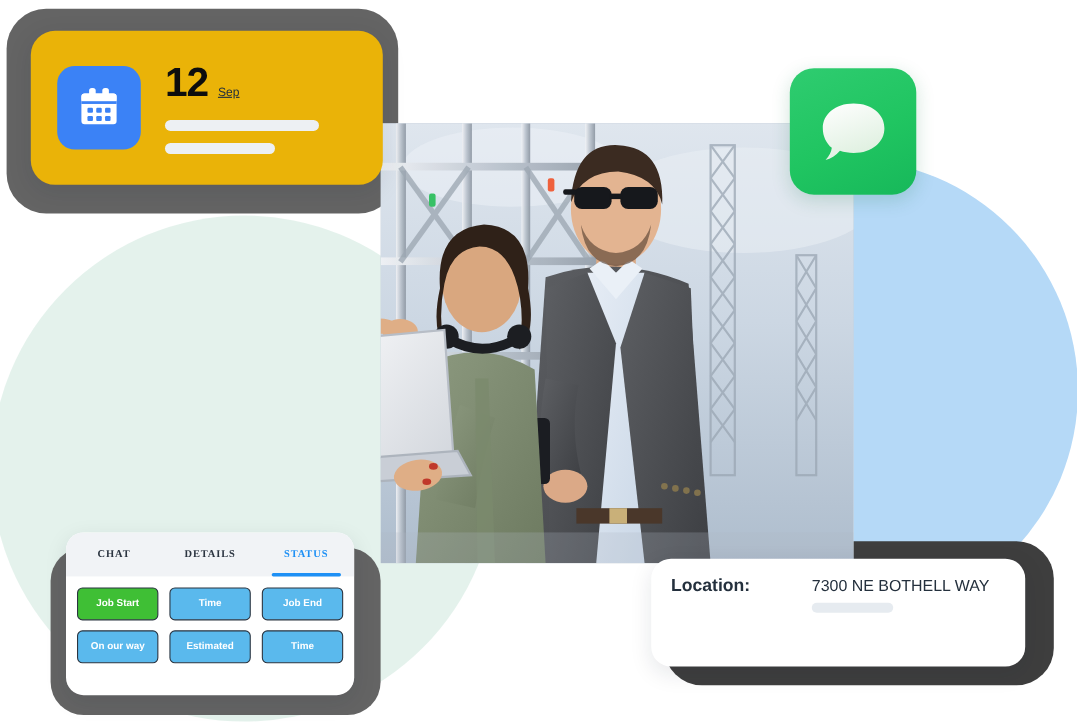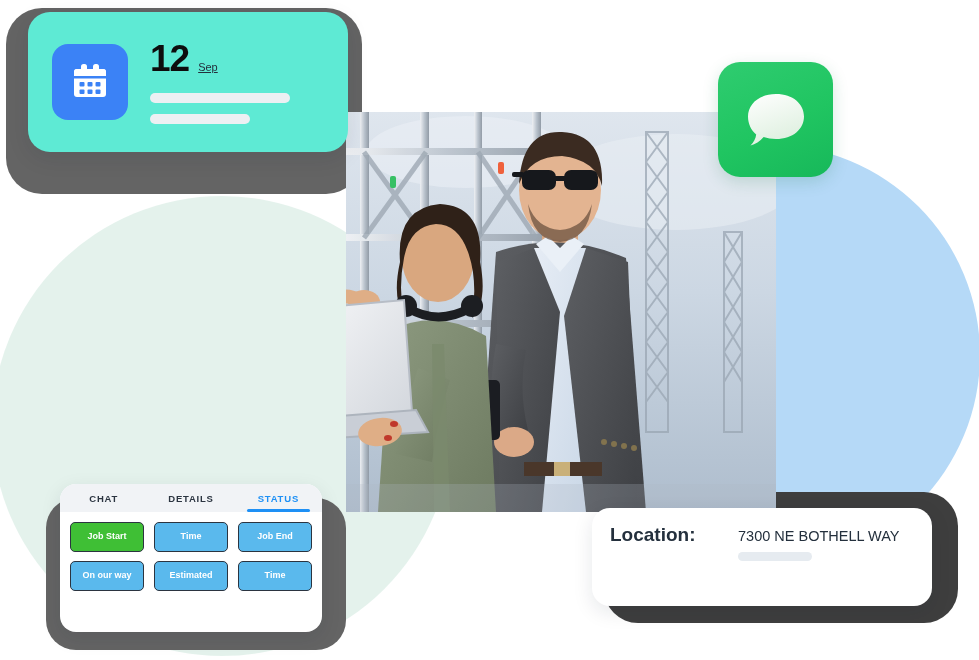--- a/index.html
+++ b/index.html
@@ -81,24 +81,24 @@
     height: 400px;
     overflow: hidden;
     background: #c9d2dc;
   }
   #photo svg { display: block; width: 100%; height: 100%; }
 
   
   #date-card {
     position: absolute;
     left: 28px;
-    top: 12px;
+    top: 28px;
     width: 320px;
     height: 140px;
-    background: #5eead4;
+    background: #eab308;
     border-radius: 22px;
     box-shadow: 0 6px 22px rgba(20,30,45,.10);
     display: flex;
     align-items: center;
     padding: 0 24px;
     box-sizing: border-box;
   }
   #calendar-icon {
     width: 76px;
     height: 76px;
@@ -164,24 +164,25 @@
     left: 60px;
     top: 484px;
     width: 262px;
     height: 148px;
     background: #ffffff;
     border-radius: 16px;
     box-shadow: 0 6px 20px rgba(20,30,45,.10);
     overflow: hidden;
   }
   #status-tabs {
-    height: 28px;
+    height: 40px;
     background: #f1f3f6;
     display: flex;
     align-items: stretch;
+    font-family: Liberation Serif, serif;
   }
   .tab {
     flex: 1;
     display: flex;
     align-items: center;
     justify-content: center;
     position: relative;
     font-size: 9.5px;
     font-weight: 700;
     letter-spacing: .8px;
@@ -237,21 +238,21 @@
     padding: 16px 18px 0 18px;
     box-sizing: border-box;
   }
   .loc-row {
     display: flex;
     align-items: baseline;
   }
   .loc-label {
     width: 128px;
     flex: 0 0 128px;
-    font-size: 19px;
+    font-size: 16px;
     font-weight: 700;
     color: #24303d;
   }
   .loc-value {
     font-size: 14.5px;
     font-weight: 400;
     color: #24303d;
   }
   #loc-skel {
     width: 74px;

